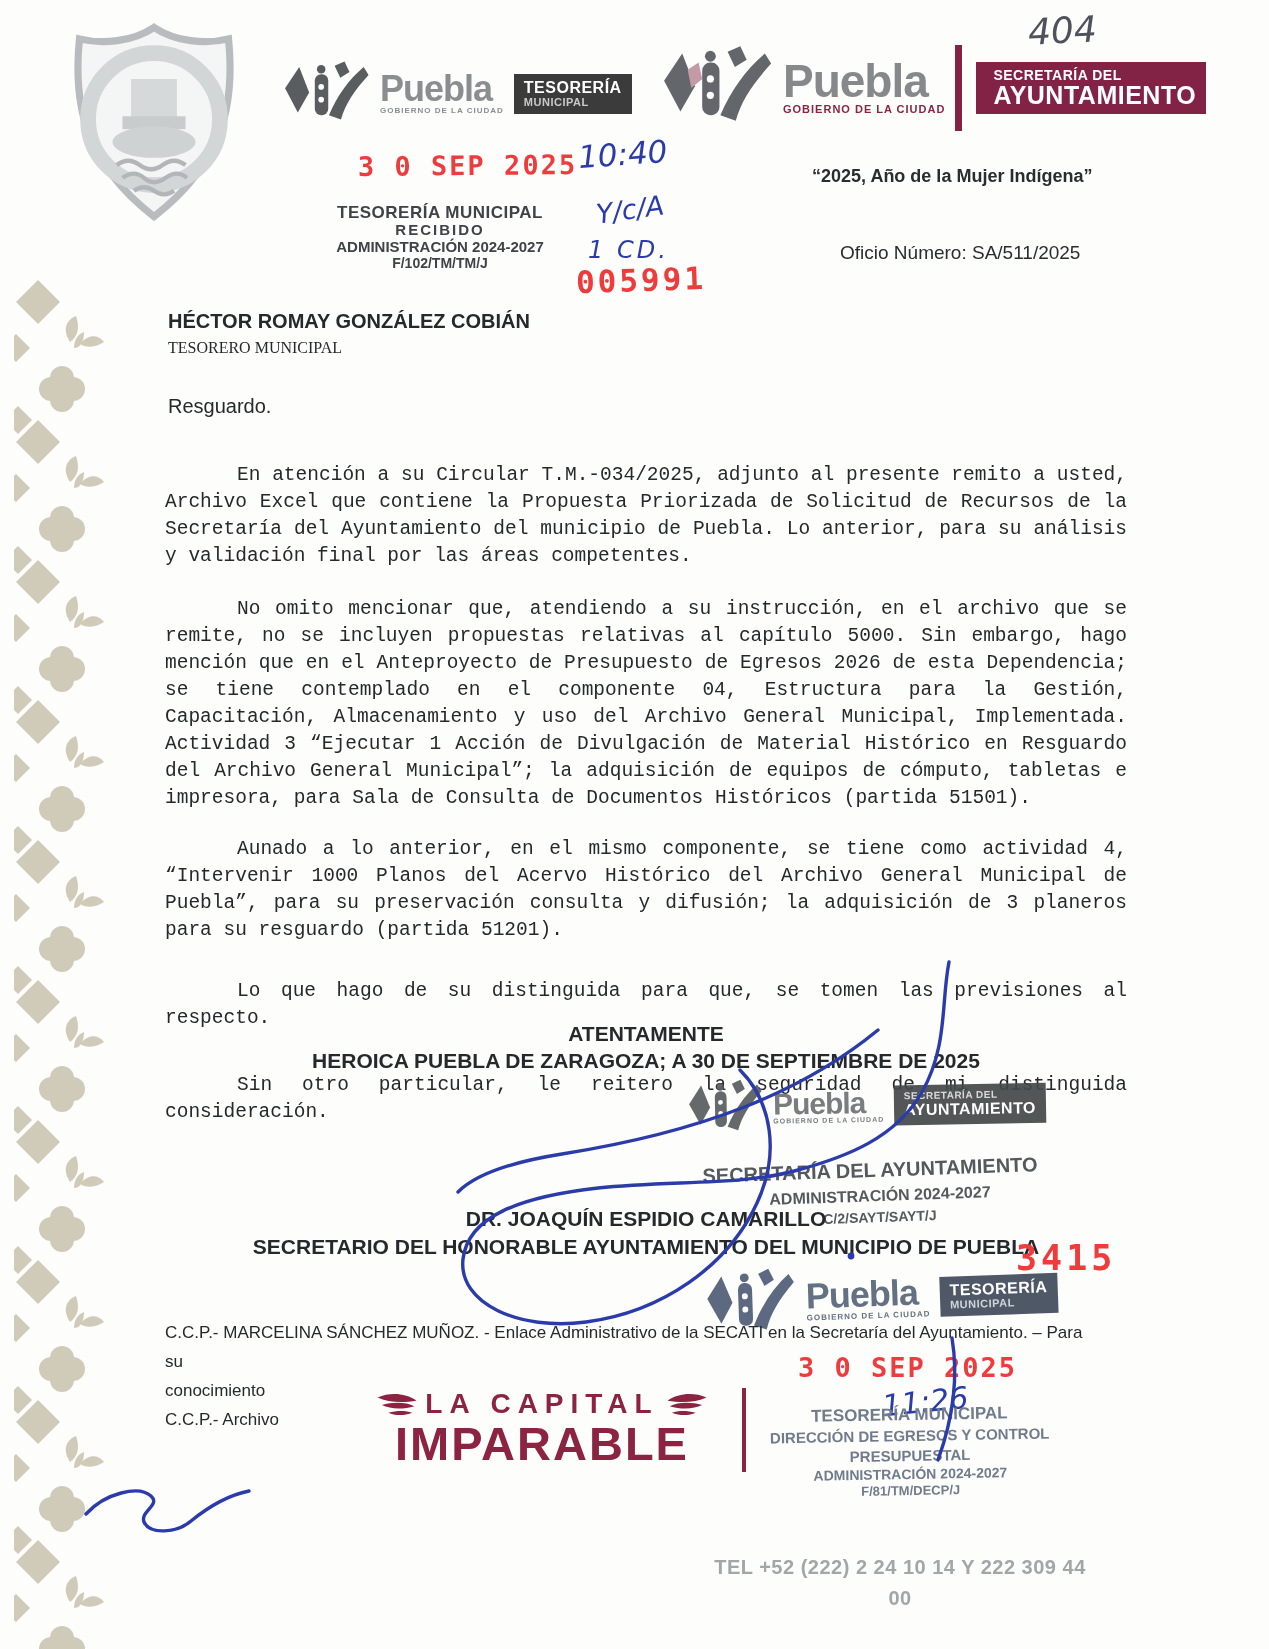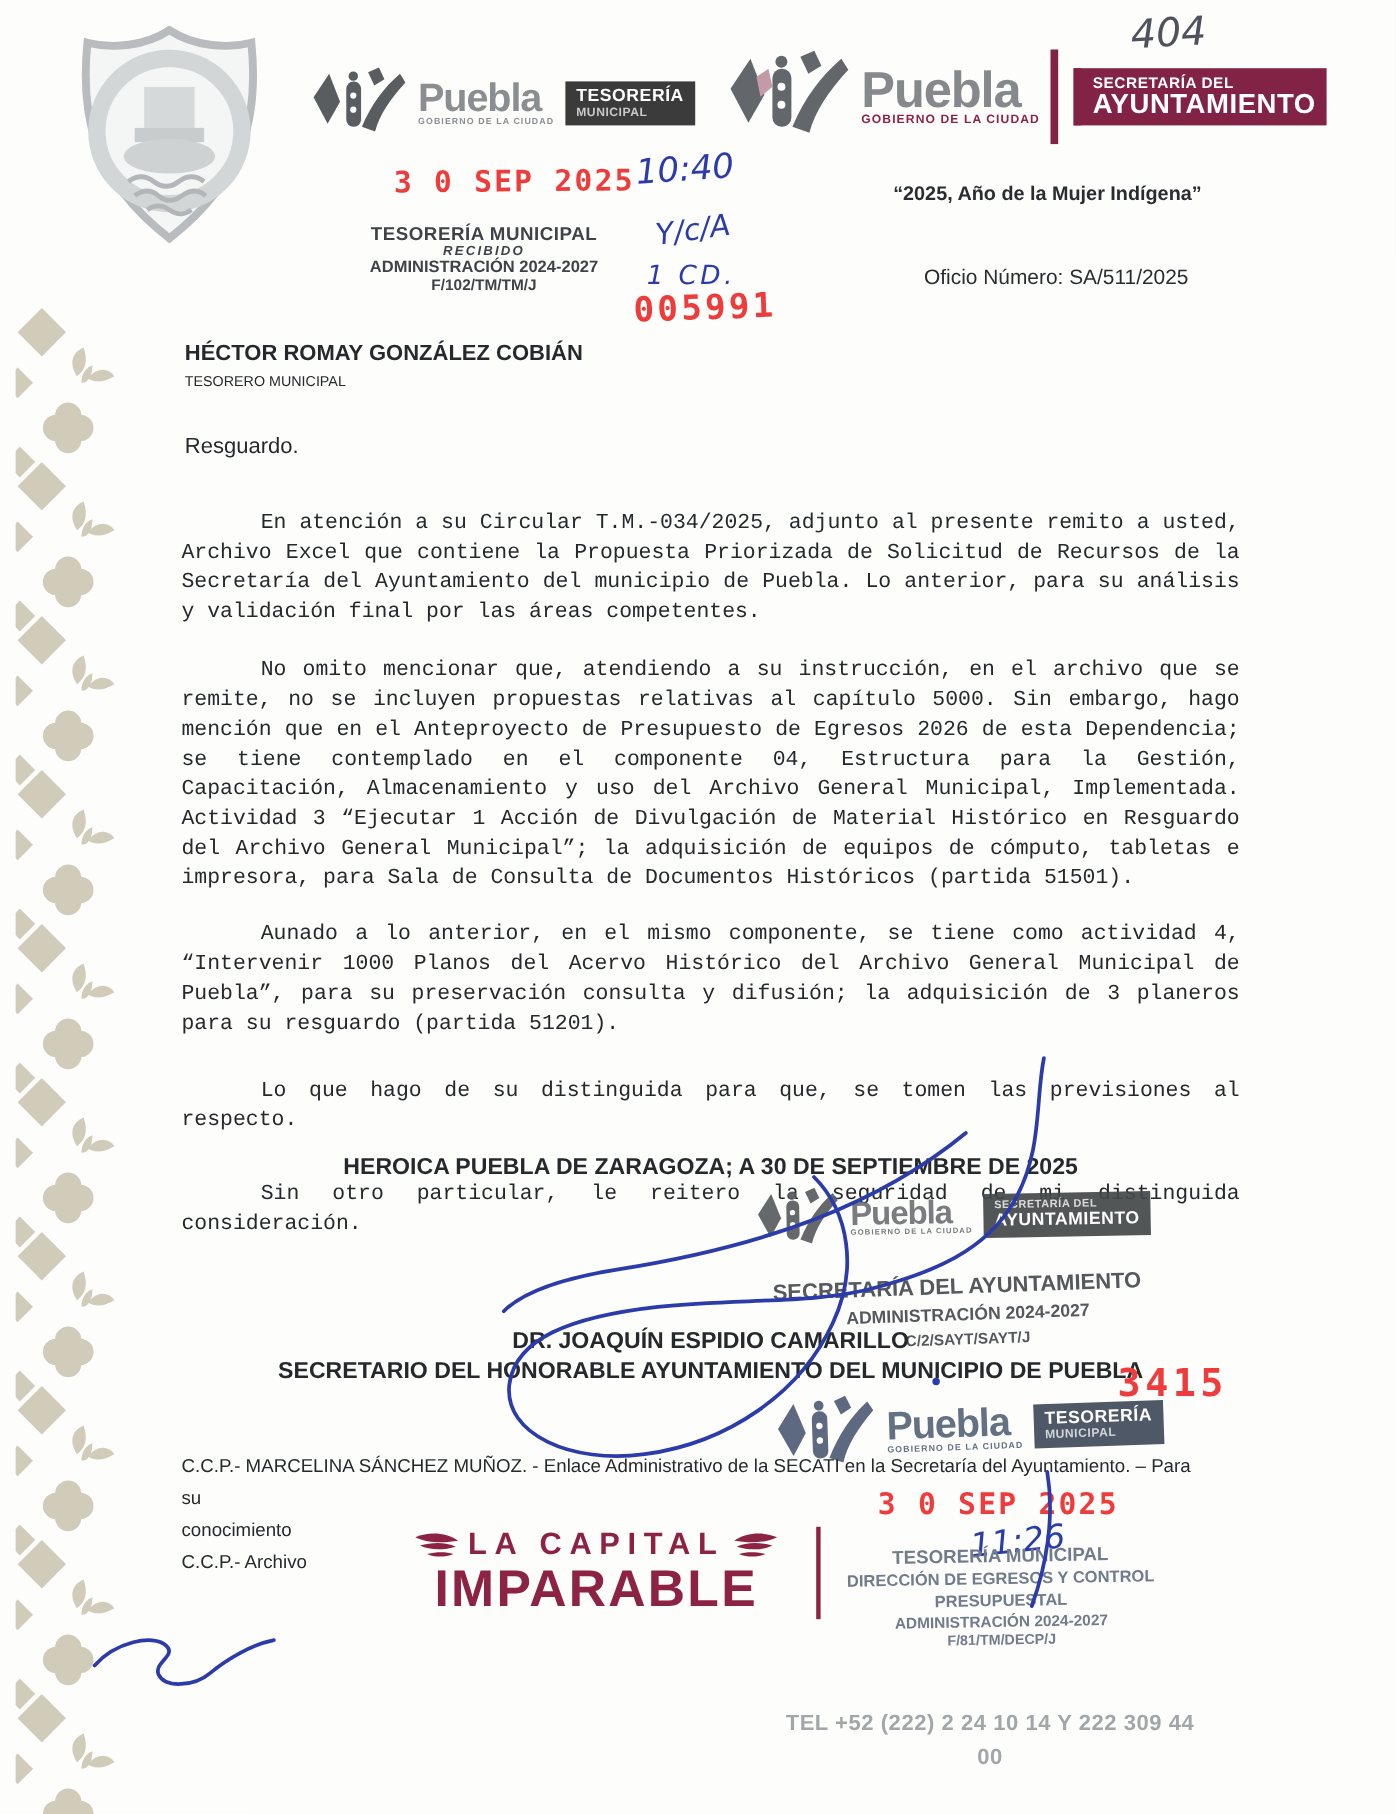--- a/index.html
+++ b/index.html
@@ -36,29 +36,29 @@
   .logo-right .badge .b1{font-size:14px;}
   .logo-right .badge .b2{font-size:25px;}
   .logo-right .bar{width:7px;height:86px;background:#822346;margin-right:4px;}
 
   .hand{color:#2b3caa;font-style:italic;font-family:"DejaVu Sans",sans-serif;}
   .pencil{color:#4d525c;font-style:italic;font-family:"DejaVu Sans",sans-serif;}
   .redstamp{color:#ee3b3b;font-weight:bold;font-family:"DejaVu Sans Mono",monospace;}
 
   .rcv{font-weight:bold;color:#3f4347;text-align:center;line-height:1.12;}
   .rcv div:nth-child(1){font-size:17px;letter-spacing:.5px;}
-  .rcv div:nth-child(2){font-size:12px;letter-spacing:2px;font-style:italic;}
+  .rcv div:nth-child(2){font-size:15px;letter-spacing:2px;}
   .rcv div:nth-child(3){font-size:15px;}
   .rcv div:nth-child(4){font-size:14px;}
 
   .quote{font-size:18px;font-weight:bold;color:#2a2d30;}
   .oficio{font-size:19px;color:#2a2d30;}
 
   .addr-name{font-size:20px;font-weight:bold;}
-  .addr-title{font-size:13px;}
+  .addr-title{font-size:16px;font-family:Liberation Serif, serif;}
   .salut{font-size:20px;}
 
   .bodytxt{left:165px;top:462px;width:962px;font-size:19.5px;line-height:27px;text-align:justify;font-family:Liberation Mono, monospace;}
   .bodytxt p{margin:0;text-indent:72px;}
   .bodytxt p.m1{margin-bottom:26px;}
   .bodytxt p.m2{margin-bottom:24px;}
   .bodytxt p.m3{margin-bottom:34px;}
   .bodytxt p.m4{margin-bottom:40px;}
 
   .closing{left:165px;width:962px;text-align:center;font-weight:bold;font-size:21px;line-height:27px;}
@@ -217,20 +217,21 @@
   <div class="abs salut" style="left:168px;top:395px;">Resguardo.</div>
 
   <div class="abs bodytxt">
     <p class="m1">En atención a su Circular T.M.-034/2025, adjunto al presente remito a usted, Archivo Excel que contiene la Propuesta Priorizada de Solicitud de Recursos de la Secretaría del Ayuntamiento del municipio de Puebla. Lo anterior, para su análisis y validación final por las áreas competentes.</p>
     <p class="m2">No omito mencionar que, atendiendo a su instrucción, en el archivo que se remite, no se incluyen propuestas relativas al capítulo 5000. Sin embargo, hago mención que en el Anteproyecto de Presupuesto de Egresos 2026 de esta Dependencia; se tiene contemplado en el componente 04, Estructura para la Gestión, Capacitación, Almacenamiento y uso del Archivo General Municipal, Implementada. Actividad 3 “Ejecutar 1 Acción de Divulgación de Material Histórico en Resguardo del Archivo General Municipal”; la adquisición de equipos de cómputo, tabletas e impresora, para Sala de Consulta de Documentos Históricos (partida 51501).</p>
     <p class="m3">Aunado a lo anterior, en el mismo componente, se tiene como actividad 4, “Intervenir 1000 Planos del Acervo Histórico del Archivo General Municipal de Puebla”, para su preservación consulta y difusión; la adquisición de 3 planeros para su resguardo (partida 51201).</p>
     <p class="m4">Lo que hago de su distinguida para que, se tomen las previsiones al respecto.</p>
     <p>Sin otro particular, le reitero la seguridad de mi distinguida consideración.</p>
   </div>
 
+  <div class="abs closing" style="top:1020px;">ATENTAMENTE</div>
   <div class="abs closing" style="top:1047px;">HEROICA PUEBLA DE ZARAGOZA; A 30 DE SEPTIEMBRE DE 2025</div>
 
   <div class="abs brand sigstamp" style="left:683px;top:1075px;transform:rotate(-1deg);opacity:.92;">
     <svg class="icons" width="80" height="62" viewBox="0 0 130 100" fill="#595d60">
       <use href="#monuments"></use>
     </svg>
     <div>
       <div class="word">Puebla</div>
       <div class="sub">GOBIERNO DE LA CIUDAD</div>
     </div>

